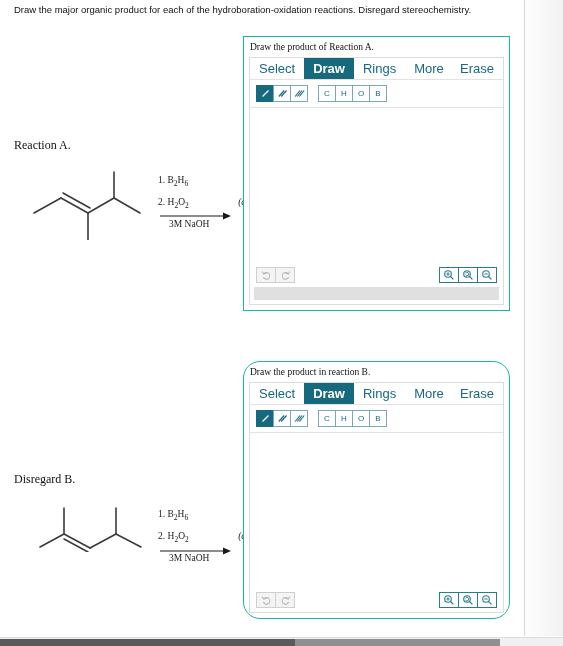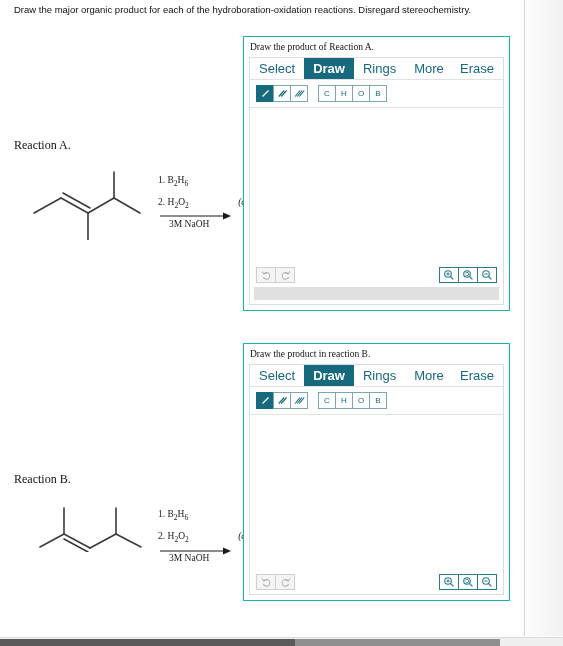--- a/index.html
+++ b/index.html
@@ -365,21 +365,21 @@
               <line x1="3.3" y1="5" x2="6.7" y2="5" stroke="#2b7b90" stroke-width="1"></line>
             </svg>
         </div>
       </div>
     </div>
 
     <div class="hscroll"></div>
   </div>
 </div>
 
-<div class="rxn-label" style="left:14px; top:472px;">Reaction B.</div>
+<div class="rxn-label" style="left:14px; top:472px;">Disregard B.</div>
 
 <div class="rxn-wrap" style="left:36px; top:500px;">
   <svg width="112" height="52" viewBox="0 0 112 52">
     <g stroke="#3a3a3a" stroke-width="1.6" fill="none" stroke-linecap="round">
 
       <line x1="28" y1="34" x2="28" y2="8"></line>
 
       <line x1="28" y1="34" x2="4" y2="47"></line>
 
       <line x1="28" y1="34" x2="54" y2="48"></line>
@@ -404,21 +404,21 @@
   <span class="ln ind">3M NaOH</span>
 </div>
 
 <div class="rxn-wrap" style="left:160px; top:545px;">
   <svg width="72" height="12" viewBox="0 0 72 12">
     <line x1="0" y1="6" x2="63" y2="6" stroke="#1a1a1a" stroke-width="1.2"></line>
     <polygon points="63,2.4 71,6 63,9.6" fill="#1a1a1a"></polygon>
   </svg>
 </div>
 
-<div class="panel" style="top:343px;">
+<div class="panel" style="top:361px;border-radius:17px;">
   <div class="panel-title">Draw the product in reaction B.</div>
 
   <div class="editor">
     <div class="tabbar">
       <div class="tab">Select</div>
       <div class="tab active">Draw</div>
       <div class="tab">Rings</div>
       <div class="tab">More</div>
       <div class="tab-spacer"></div>
       <div class="erase">Erase</div>

